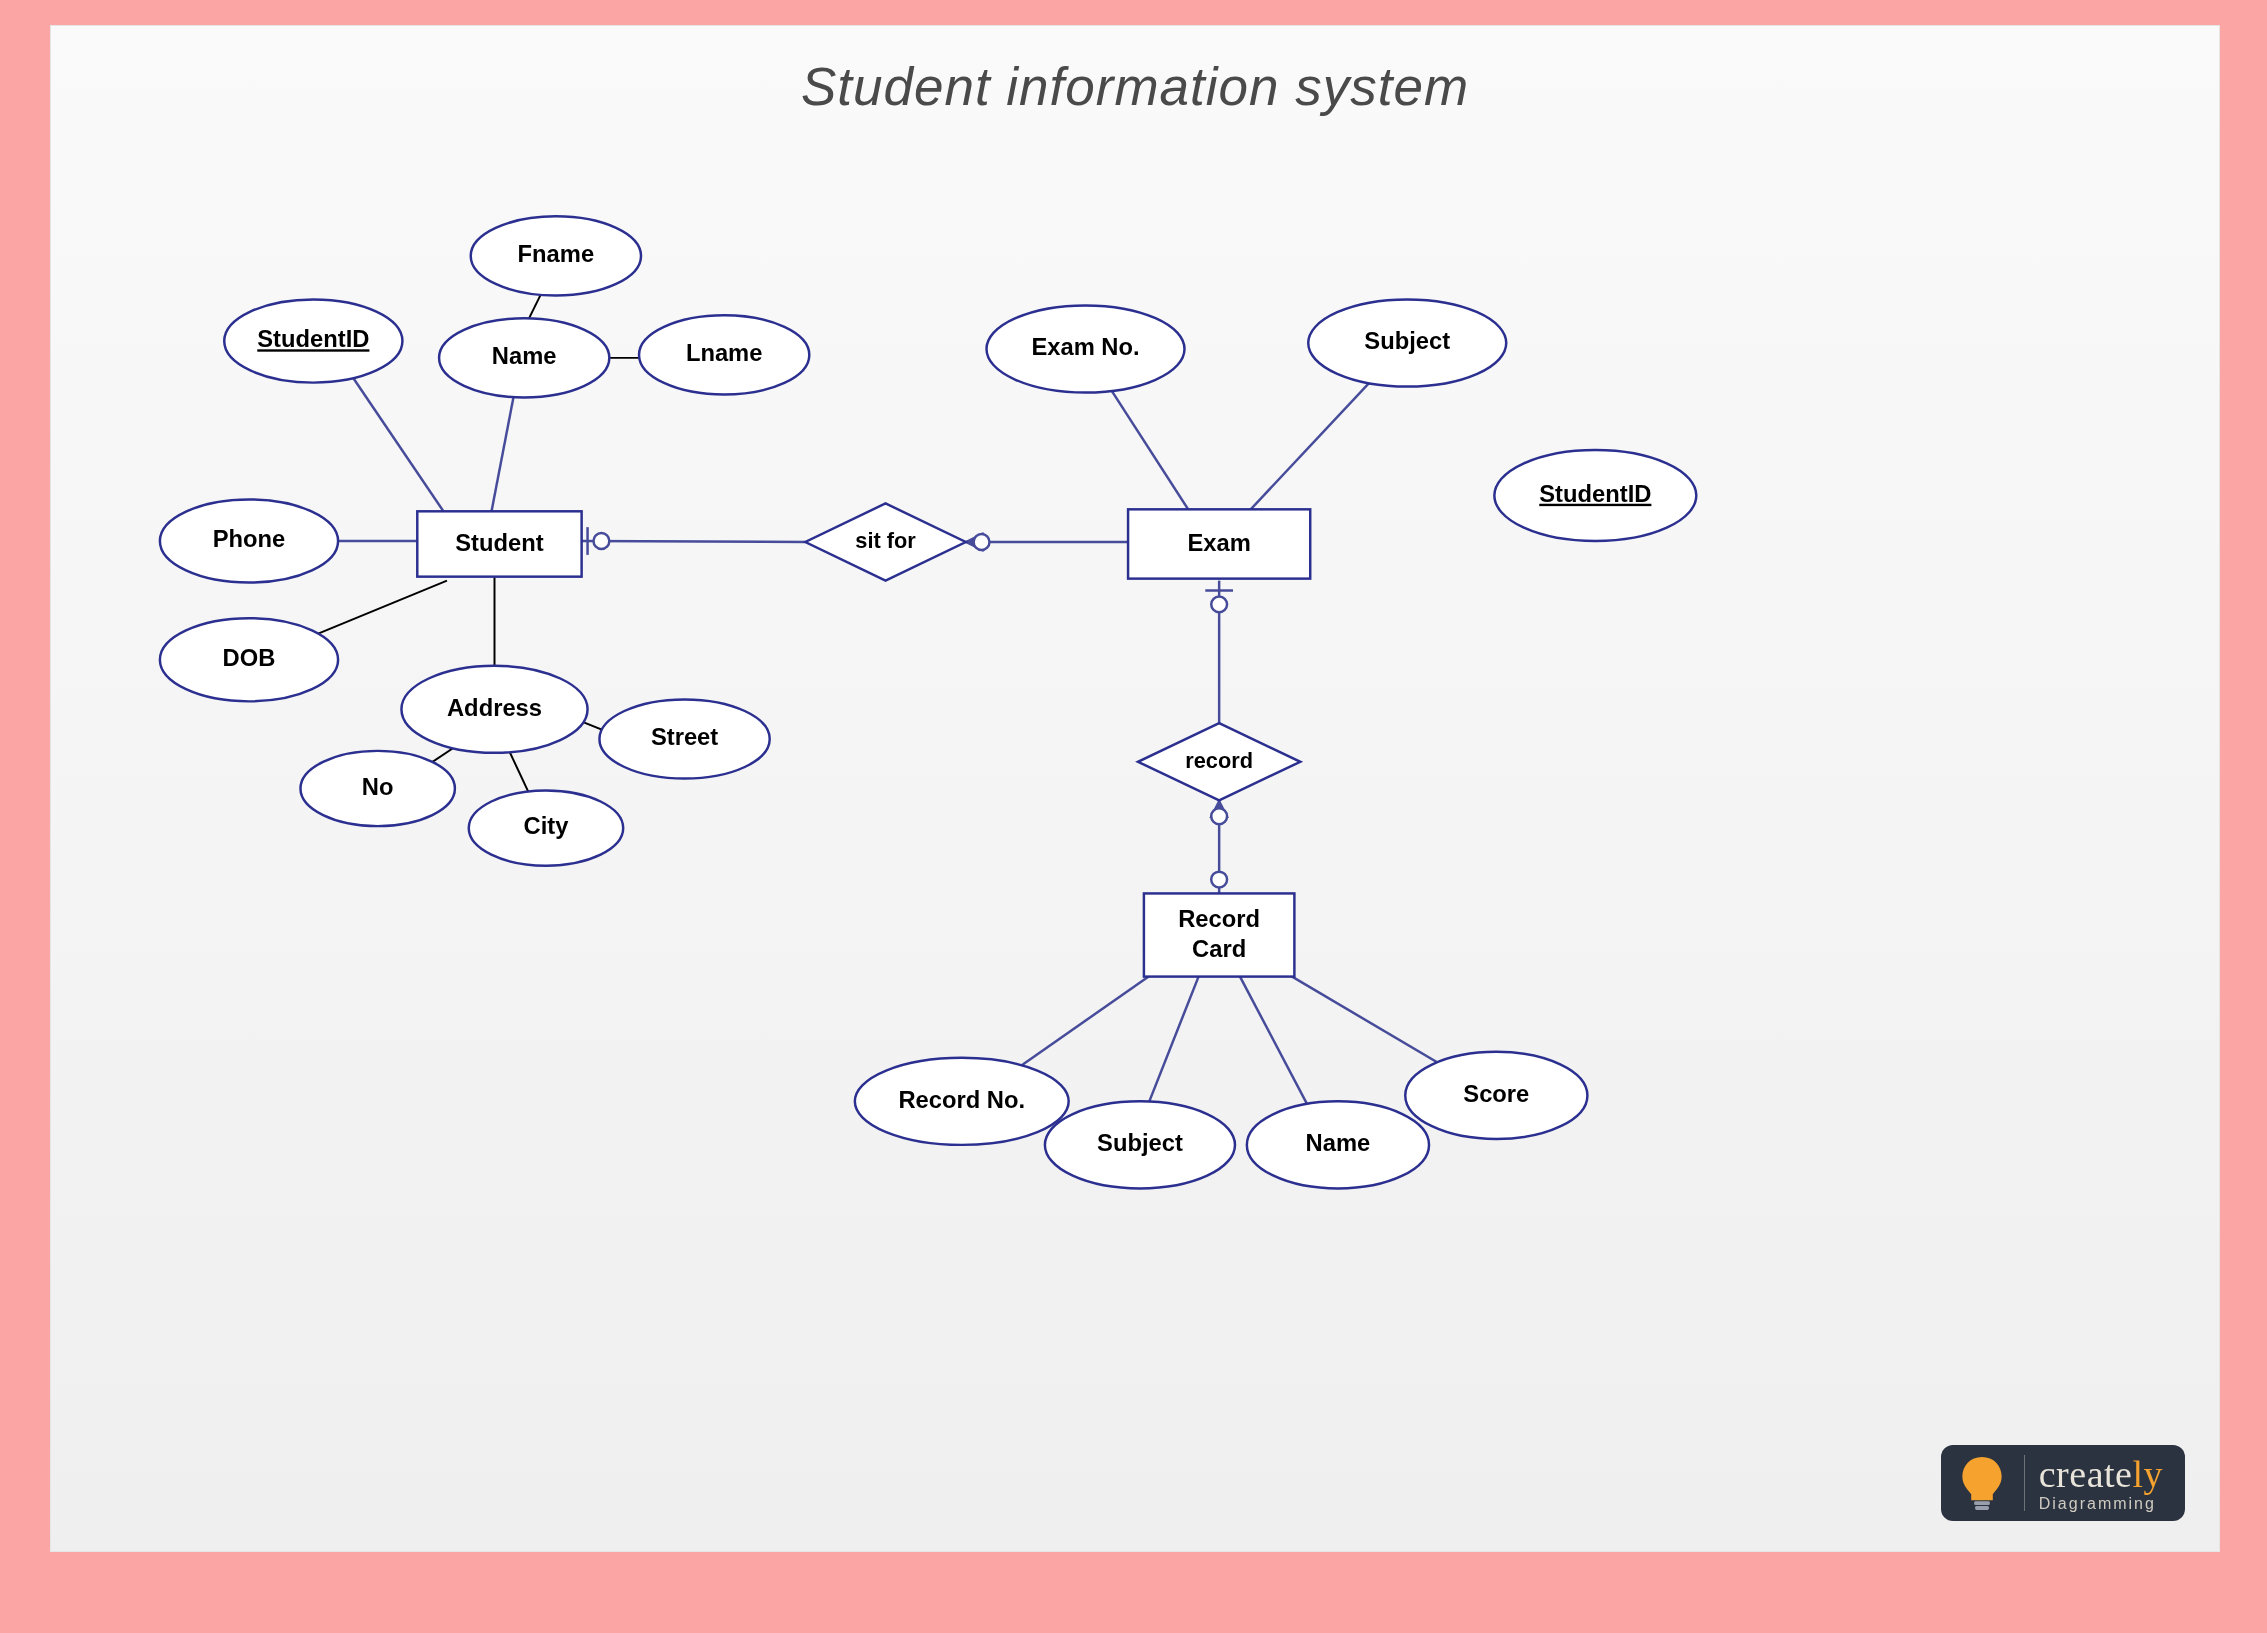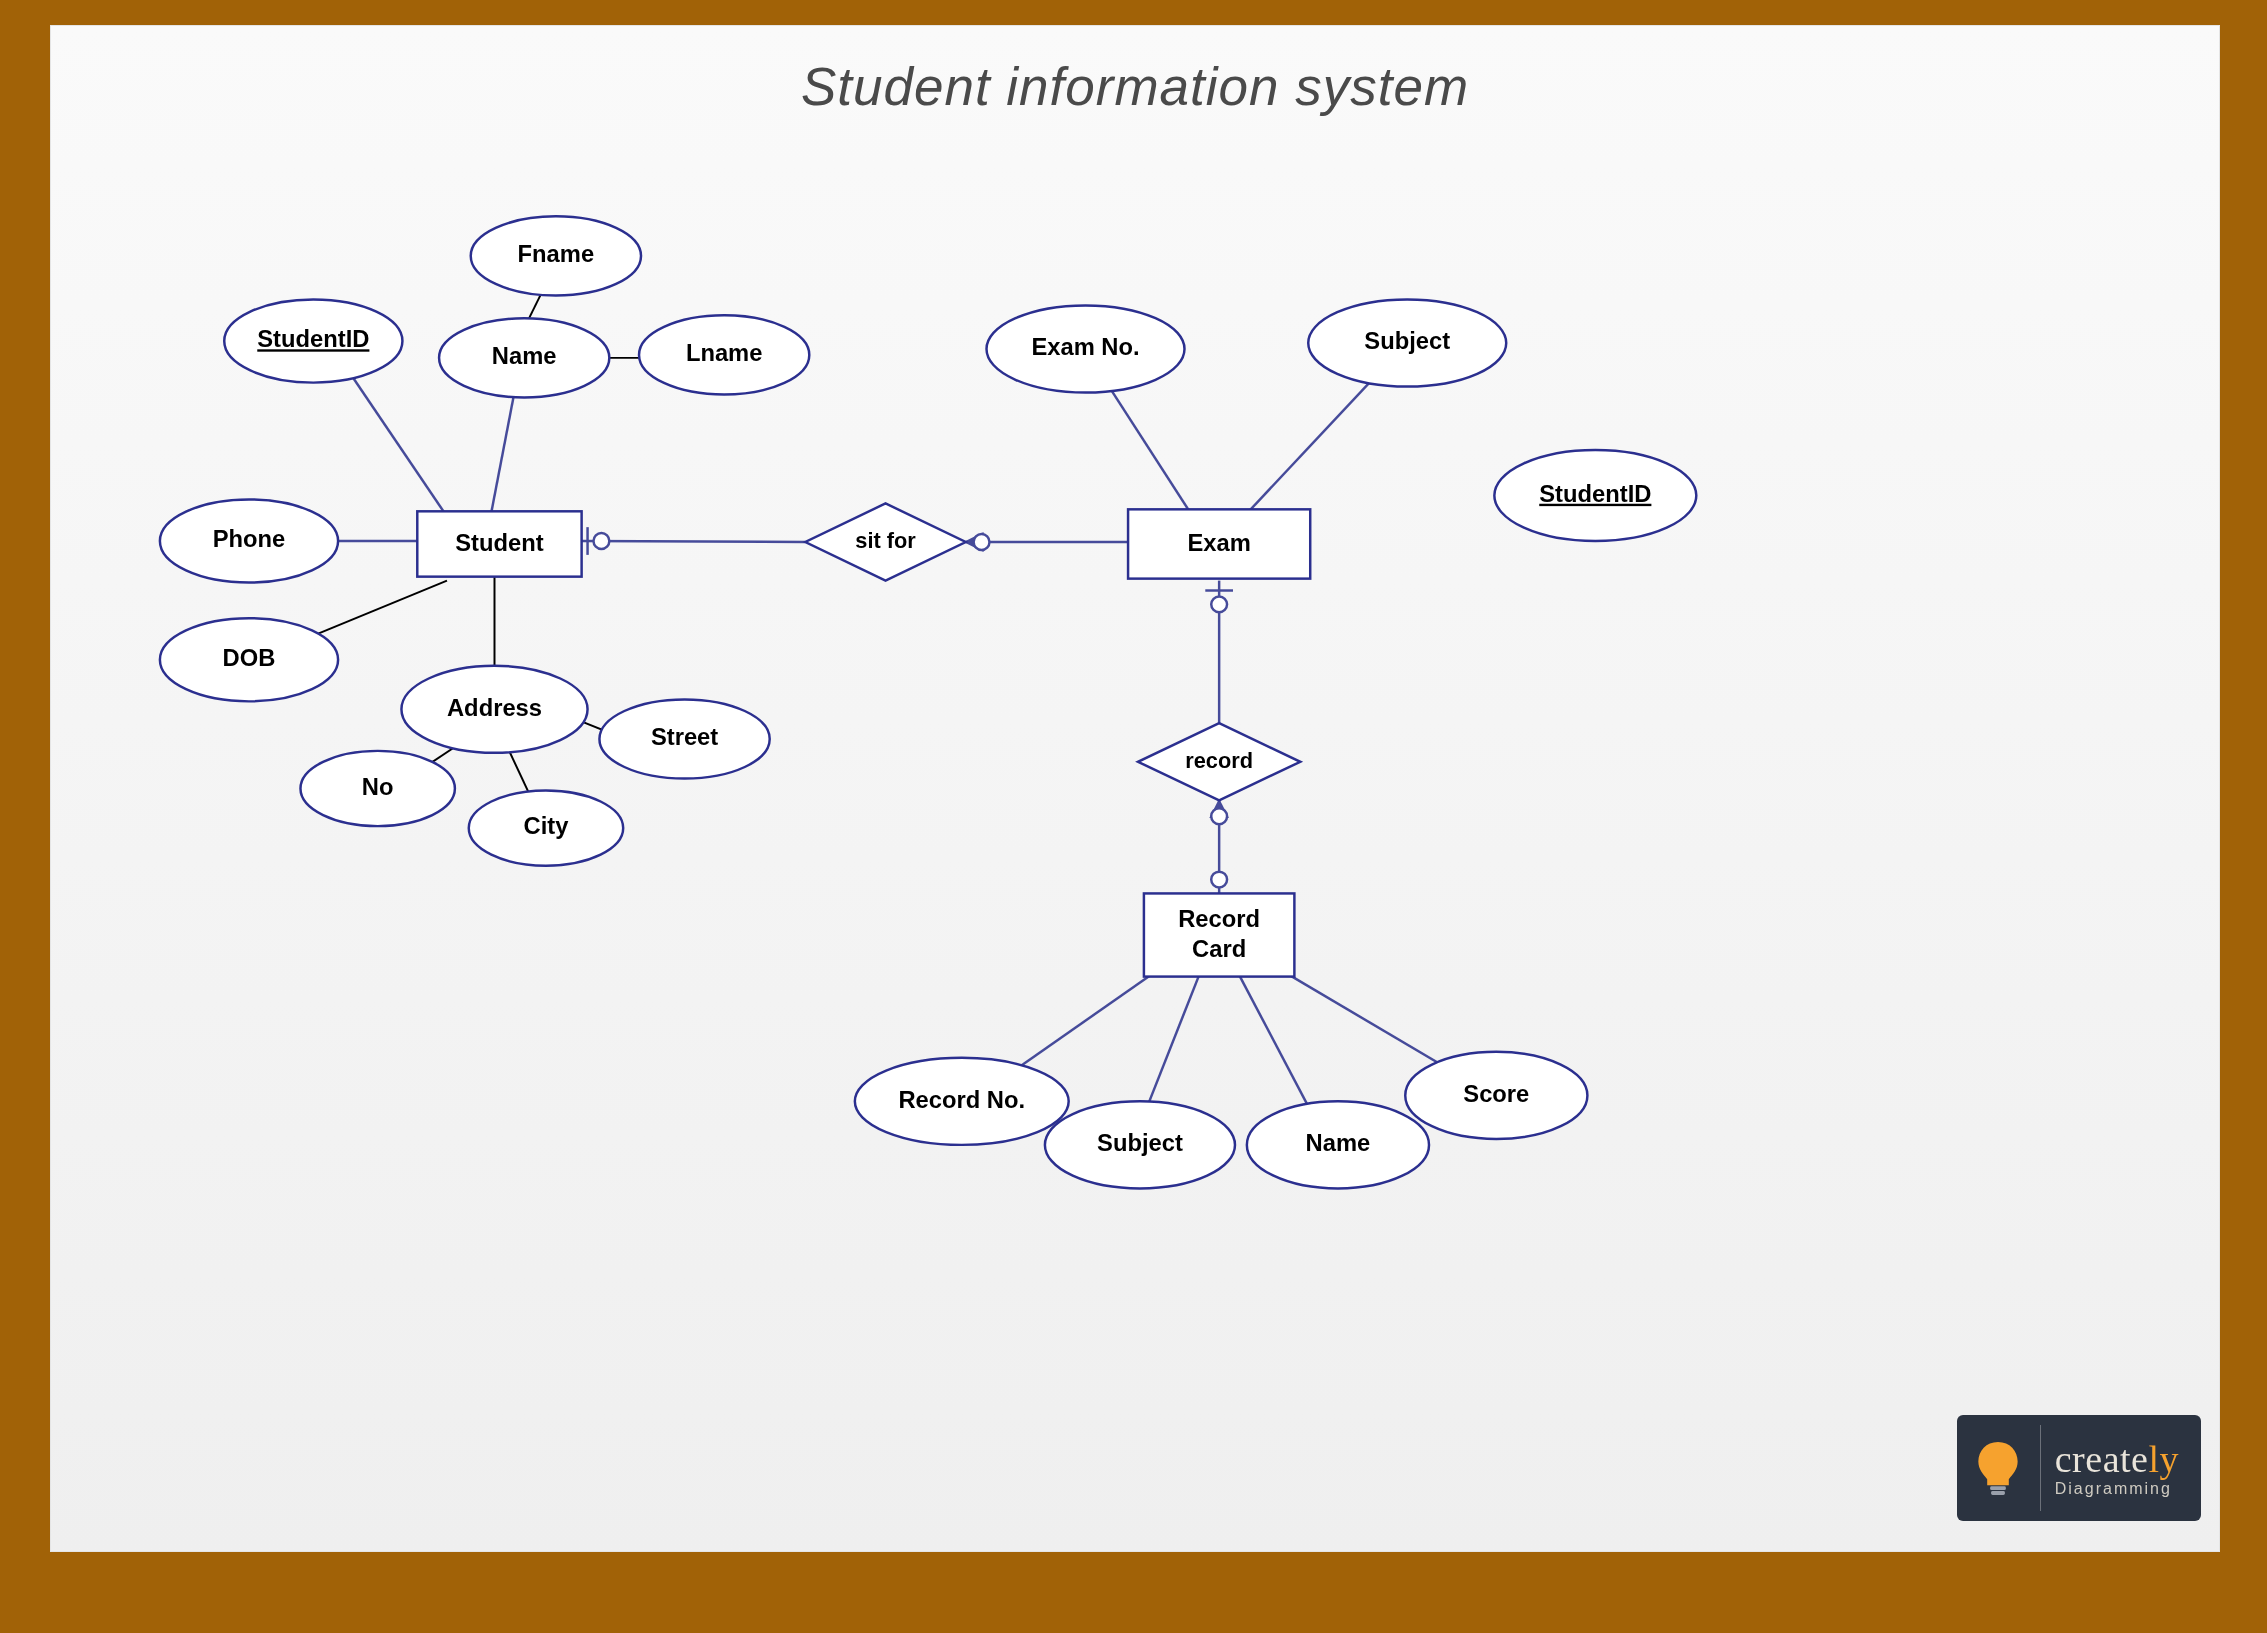--- a/index.html
+++ b/index.html
@@ -5,21 +5,21 @@
   html, body {
     margin: 0;
     padding: 0;
     background: #ffffff;
     font-family: Arial, Helvetica, sans-serif;
   }
   .page {
     width: 2267px;
     height: 1634px;
     position: relative;
-    background: #a16207;
+    background: #fca5a5;
   }
   .canvas {
     position: absolute;
     left: 50px;
     top: 25px;
     width: 2168px;
     height: 1525px;
     background: linear-gradient(to bottom, #fafafa, #efefef);
     border: 1px solid #e5e5e5;
   }
@@ -82,27 +82,27 @@
     fill: #000000;
     text-anchor: middle;
     dominant-baseline: middle;
   }
   .underline {
     text-decoration: underline;
   }
 
   .watermark {
     position: absolute;
-    right: 18px;
+    right: 34px;
     bottom: 30px;
     display: flex;
     align-items: stretch;
-    height: 106px;
+    height: 76px;
     background: #2b3340;
-    border-radius: 6px;
+    border-radius: 12px;
     overflow: hidden;
   }
   .watermark .bulb {
     width: 83px;
     display: flex;
     align-items: center;
     justify-content: center;
   }
   .watermark .sep {
     width: 1px;

